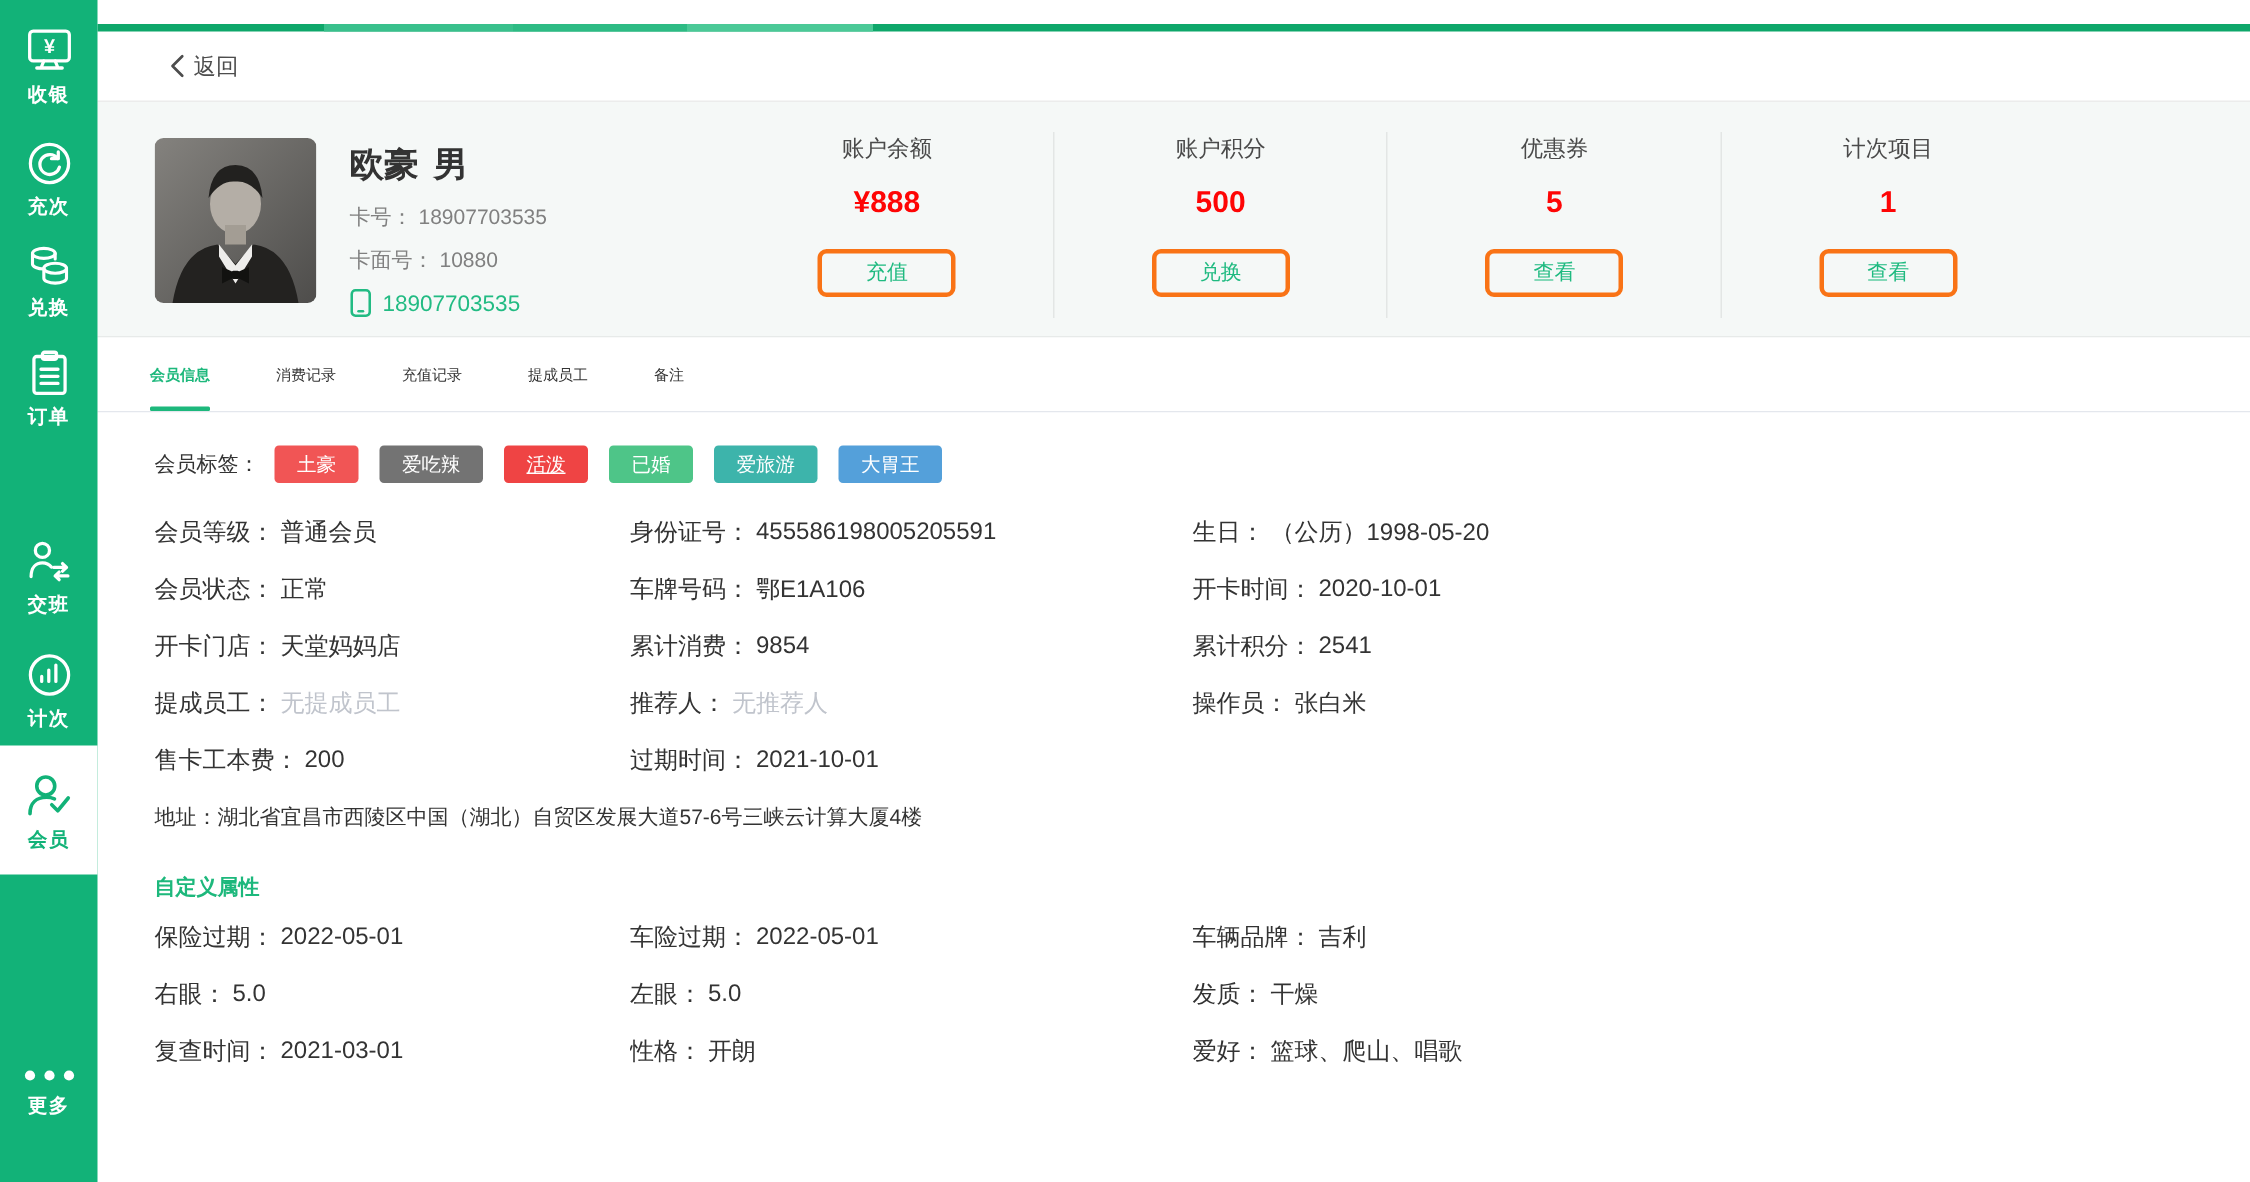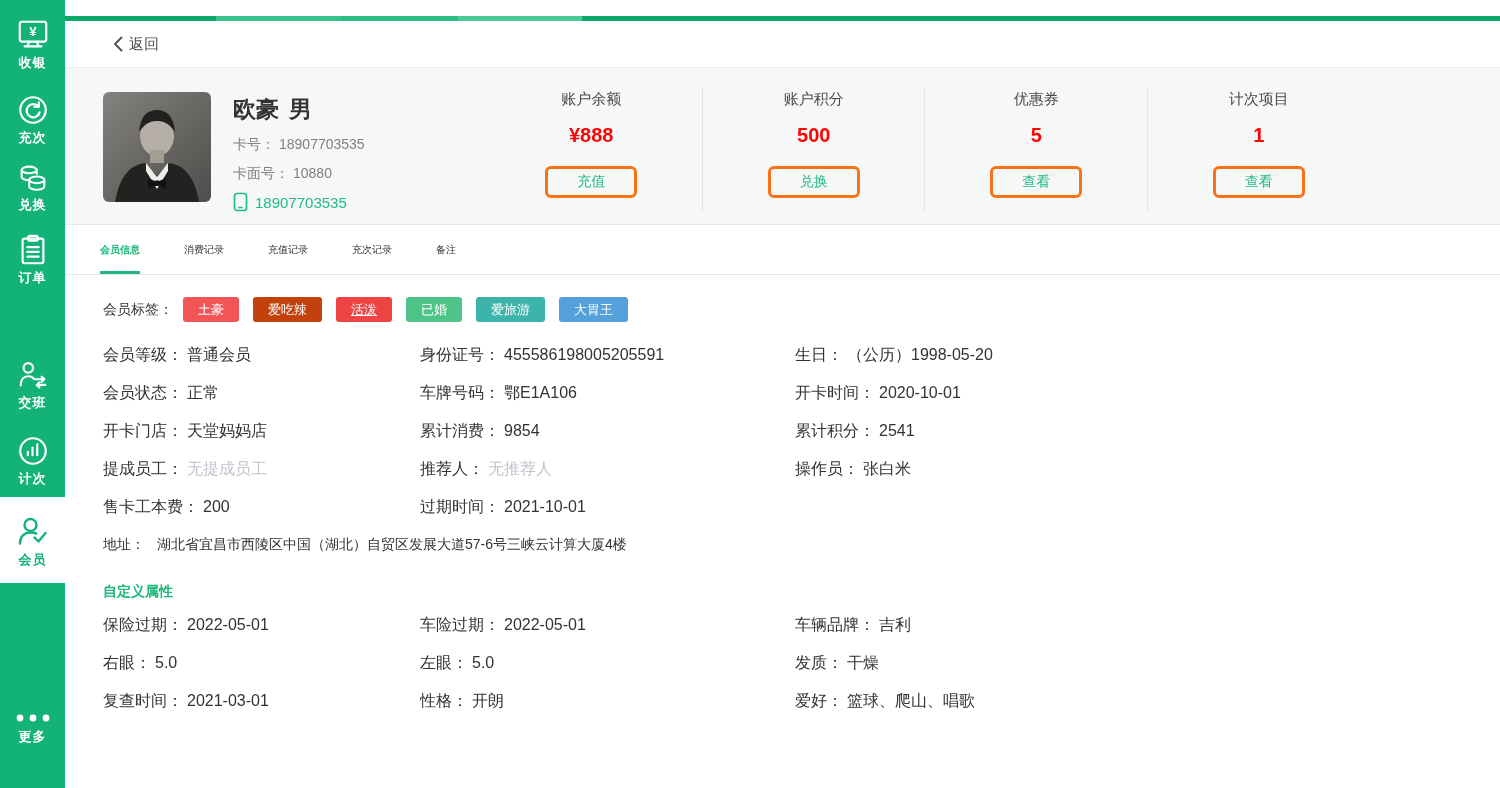--- a/index.html
+++ b/index.html
@@ -48,21 +48,21 @@
   
   .content { padding:22px 30px 0 38px; background:#fff; }
   .tags-row { display:flex; align-items:center; font-size:14px; color:#333; margin-bottom:14px; }
   .tags-row .lbl { margin-right:10px; }
   .tag { display:inline-block; color:#fff; font-size:13px; padding:6px 15px; border-radius:3px; margin-right:14px; line-height:1; }
   .grid { display:grid; grid-template-columns:317px 375px 1fr; }
   .cell { height:38px; display:flex; align-items:center; font-size:16px; color:#333; white-space:nowrap; overflow:hidden; }
   .cell .lbl { margin-right:4px; }
   .cell .val.muted { color:#c0c4cc; }
   .addr-row { height:38px; display:flex; align-items:center; font-size:14px; color:#333; }
-  .addr-row .lbl { margin-right:12px; }
+  .addr-row .lbl { margin-right:0; }
   .custom-title { margin-top:14px; height:28px; display:flex; align-items:center; font-size:14px; font-weight:bold; color:#1db87c; }
 </style>
 </head>
 <body>
 
 <div class="sidebar">
 
   <div class="side-item" style="top:16px">
     <span class="side-ic">
       <svg width="34" height="34" viewBox="0 0 36 36" fill="none" stroke="#fff" stroke-width="2.3" stroke-linecap="round" stroke-linejoin="round">
@@ -231,30 +231,30 @@
         <div class="s-value">1</div>
         <button class="s-btn">查看</button>
       </div>
     </div>
   </div>
 
   <div class="tabs">
     <div class="tab active">会员信息</div>
     <div class="tab">消费记录</div>
     <div class="tab">充值记录</div>
-    <div class="tab">充次记录</div>
+    <div class="tab">提成员工</div>
     <div class="tab">备注</div>
   </div>
 
   <div class="content">
 
     <div class="tags-row">
       <span class="lbl">会员标签：</span>
       <span class="tag" style="background-color: rgb(241, 85, 85);">土豪</span>
-      <span class="tag" style="background-color: #c2410c;">爱吃辣</span>
+      <span class="tag" style="background-color: #737373;">爱吃辣</span>
       <span class="tag" style="background-color: #ef4444; text-decoration: underline;">活泼</span>
       <span class="tag" style="background-color: rgb(78, 197, 136);">已婚</span>
       <span class="tag" style="background-color: rgb(61, 180, 171);">爱旅游</span>
       <span class="tag" style="background-color: rgb(84, 160, 218);">大胃王</span>
     </div>
 
     <div class="grid">
       <div class="cell">
           <span class="lbl">会员等级：</span>
           <span class="val">普通会员</span>

